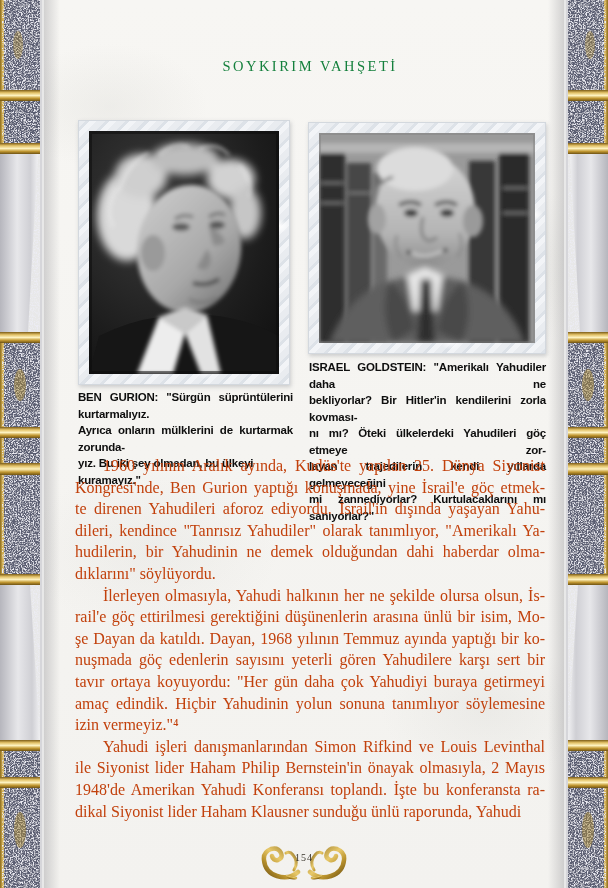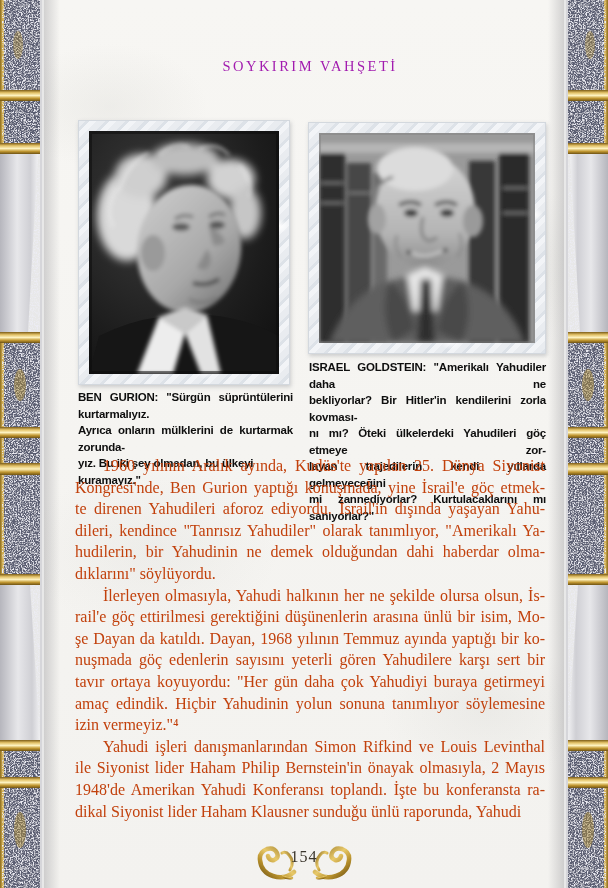--- a/index.html
+++ b/index.html
@@ -18,21 +18,21 @@
   
   .pillar{position:absolute;top:0;width:44px;height:888px;}
   .pillar.left{left:0;}
   .pillar.right{right:0;transform:scaleX(-1);}
   .edge-shade{position:absolute;top:0;width:16px;height:888px;pointer-events:none;}
   .edge-shade.left{left:44px;background:linear-gradient(to right,rgba(60,60,70,.20),rgba(60,60,70,0));}
   .edge-shade.right{right:44px;background:linear-gradient(to left,rgba(60,60,70,.20),rgba(60,60,70,0));}
 
   
   .title{position:absolute;left:75px;top:58px;width:470px;text-align:center;
-    font-size:14.5px;letter-spacing:2.5px;color:#a21caf;font-variant:small-caps;}
+    font-size:14.5px;letter-spacing:2.5px;color:#15803d;font-variant:small-caps;}
 
   
   .photo-frame{position:absolute;background:
       radial-gradient(14px 10px at 8% 10%, #ffffff 0%, rgba(255,255,255,0) 60%),
       radial-gradient(18px 12px at 60% 95%, #fdfdff 0%, rgba(255,255,255,0) 60%),
       radial-gradient(16px 12px at 95% 40%, #ffffff 0%, rgba(255,255,255,0) 60%),
       repeating-linear-gradient(135deg,#e9ecf0 0 6px,#dde2e8 6px 9px,#f2f4f7 9px 14px),
       #e4e8ec;
     padding:11px;box-shadow:0 0 0 1px #d3d8de inset, 1px 2px 4px rgba(80,85,95,.25);}
   .photo-frame svg{display:block;}
@@ -51,21 +51,21 @@
   .bodytext{position:absolute;left:75px;top:455px;width:470px;
     font-size:16px;line-height:21.6px;color:#c2410c;}
   .body-line{text-align:justify;text-align-last:justify;white-space:nowrap;}
   .body-line.last{text-align:left;text-align-last:left;}
   .body-line.indent{text-indent:28px;}
 
   
   .footer{position:absolute;left:0;right:0;top:845px;height:40px;display:flex;
     align-items:flex-start;justify-content:center;}
   .folio-wrap{display:flex;align-items:center;gap:0;}
-  .folio-num{font-size:16px;color:#3a352c;letter-spacing:1px;margin:0 -6px;position:relative;top:-6px;z-index:2;}
+  .folio-num{font-size:10px;color:#3a352c;letter-spacing:1px;margin:0 -6px;position:relative;top:-6px;z-index:2;}
   .flourish{width:42px;height:36px;}
   .flourish.mirror{transform:scaleX(-1);}
 </style>
 </head>
 <body>
 
 <div class="page">
   <div class="wmark"></div>
 
   <div class="pillar left">

